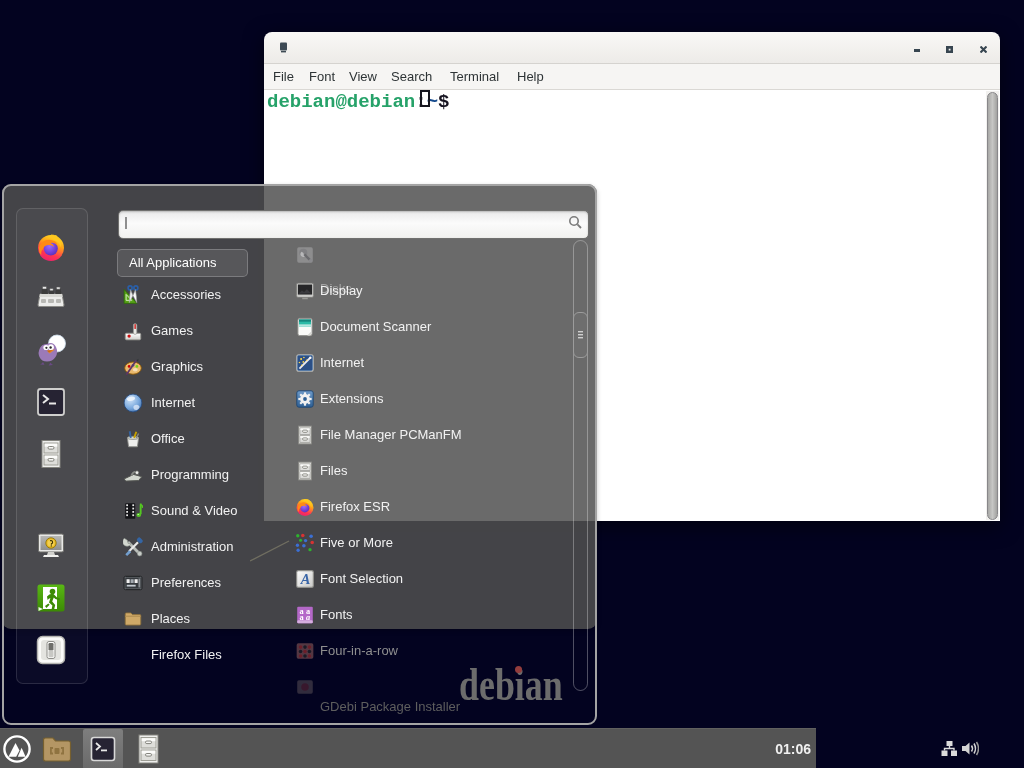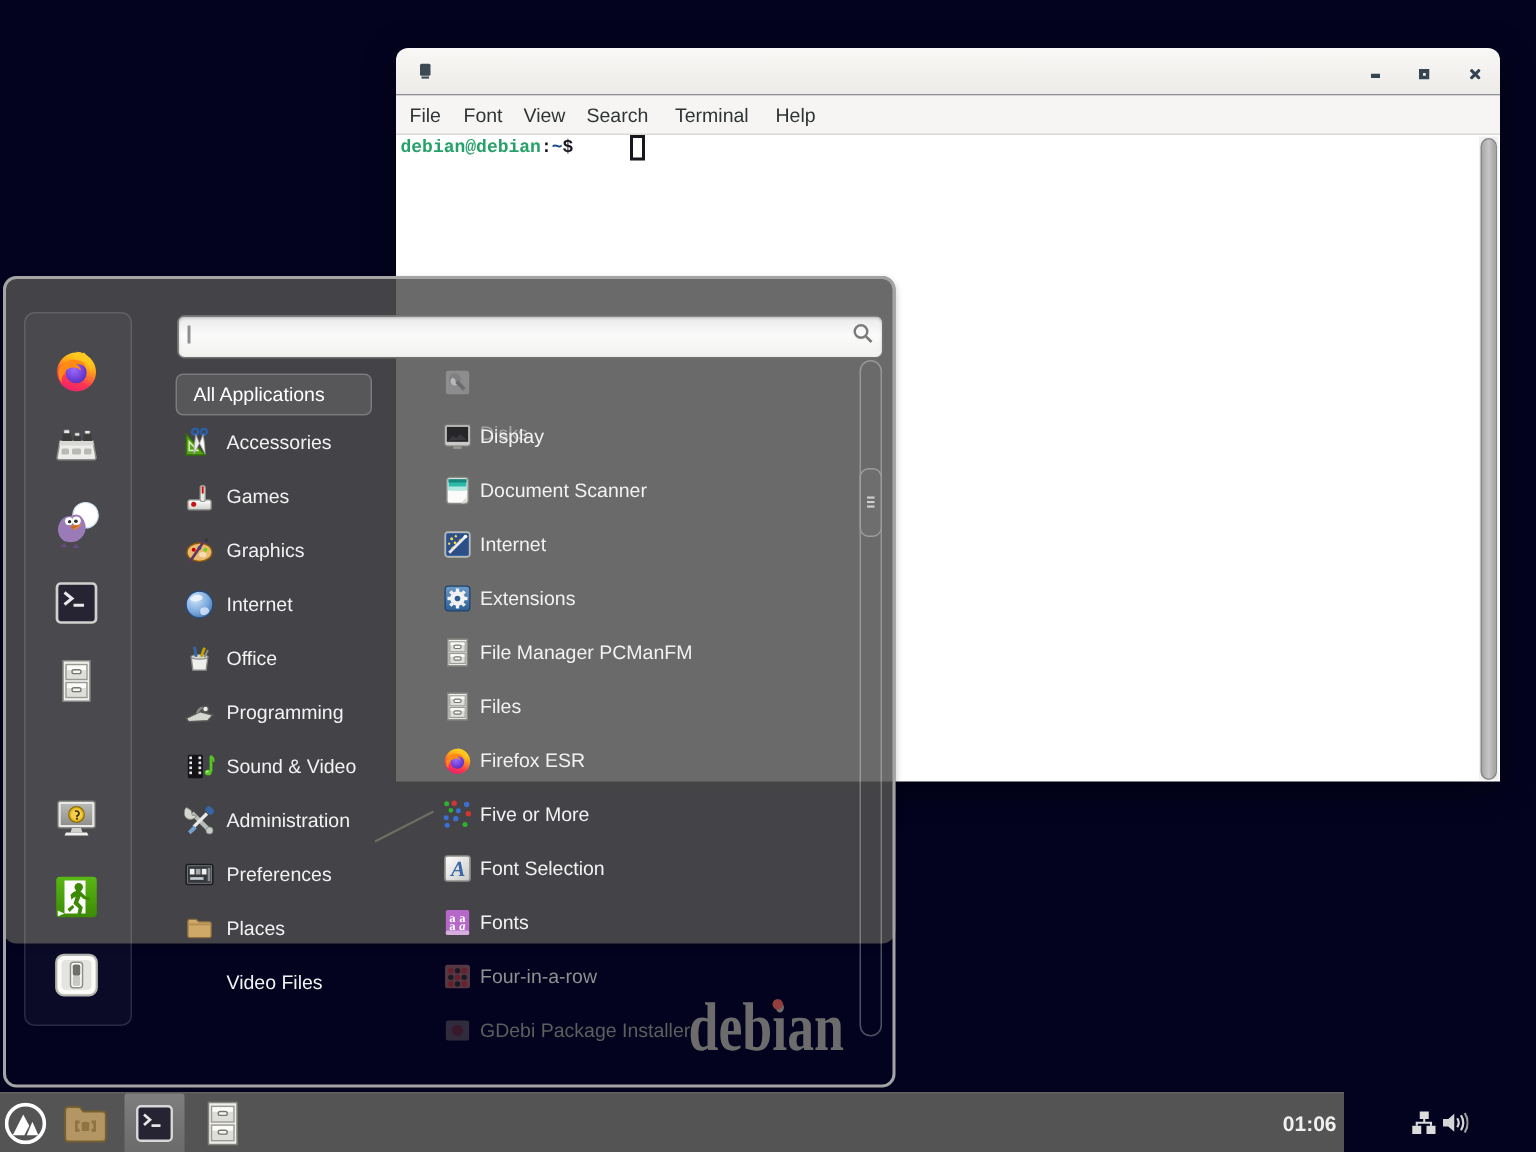--- a/index.html
+++ b/index.html
@@ -8,21 +8,21 @@
   .abs{position:absolute;}
   #term{left:264px;top:32px;width:736px;height:489px;border-radius:8px 8px 0 0;
         box-shadow:0 5px 20px rgba(0,0,0,0.55);}
   #titlebar{left:0;top:0;width:100%;height:31px;border-radius:8px 8px 0 0;
         background:linear-gradient(#f9f8f6,#edebe8);border-bottom:1px solid #d5d3cf;}
   #title{width:100%;text-align:center;top:7px;font-size:14px;font-weight:bold;color:#36404a;}
   #menubar{left:0;top:32px;width:100%;height:25px;background:#f6f5f3;border-bottom:1px solid #dad8d4;
         font-size:13px;color:#2e3436;}
   #menubar span{position:absolute;top:5px;}
   #tcontent{left:0;top:58px;width:100%;height:431px;background:#ffffff;}
-  #prompt{left:3px;top:1px;font-family:"Liberation Mono",monospace;font-size:12px;font-weight:bold;white-space:pre;text-align:right;}
+  #prompt{left:3px;top:1px;font-family:"Liberation Mono",monospace;font-size:19px;font-weight:bold;white-space:pre;text-align:right;}
   #cursor{left:156px;top:0px;width:6px;height:13px;border:2px solid #16161f;}
   #tscroll{right:1px;top:1px;width:13px;height:429px;background:#f2f1ef;}
   #tthumb{left:1px;top:1px;width:9px;height:426px;background:linear-gradient(90deg,#a8a8a6,#c6c6c4,#a2a2a0);
         border:1px solid #88878a;border-radius:6px;}
   #menu{left:2px;top:184px;width:595px;height:445px;background:rgba(80,80,80,0.85);
         border-radius:9px;box-shadow:0 2px 5px rgba(0,0,0,0.22);}
   #menuborder{left:0;top:0;width:591px;height:537px;border:2px solid #a4a4a4;border-radius:9px;}
   #sidebox{left:14px;top:24px;width:70px;height:474px;border:1px solid rgba(255,255,255,0.13);
         background:rgba(255,255,255,0.035);border-radius:7px;}
   #searchbox{left:116px;top:26px;width:469px;height:27px;border-radius:5px;
@@ -34,21 +34,21 @@
   .cat{position:absolute;left:149px;font-size:13px;color:#f2f2f2;height:18px;line-height:18px;}
   .app{position:absolute;left:318px;font-size:13px;color:#f2f2f2;height:18px;line-height:18px;}
   .cic{position:absolute;left:121px;width:20px;height:20px;}
   .aic{position:absolute;left:293px;width:20px;height:20px;}
   .sic{position:absolute;left:33px;width:32px;height:32px;}
   #mtrack{left:571px;top:56px;width:13px;height:449px;border:1px solid rgba(255,255,255,0.30);border-radius:8px;}
   #mthumb{left:571px;top:128px;width:13px;height:44px;background:#6e6e6e;border:1px solid #9c9c9c;border-radius:6px;}
   #watermark{left:457px;top:474px;font-family:"Liberation Serif",serif;font-weight:bold;
         font-size:46px;color:#6c6c6c;transform:scaleX(0.78);transform-origin:0 0;}
   #wmdot{left:513px;top:482px;width:7px;height:7px;border-radius:50%;background:#933d3d;}
-  #taskbar{left:0;top:728px;width:896px;height:40px;background:#545454;}
+  #taskbar{left:0;top:728px;width:816px;height:40px;background:#545454;}
   #activebtn{left:83px;top:0;width:40px;height:40px;background:linear-gradient(#7e7e7e,#6a6a6a);border-radius:2px;}
   #clock{right:5px;top:12px;font-size:14px;font-weight:bold;color:#f0f0f0;}
 </style>
 </head>
 <body>
 <div id="term" class="abs">
   <div id="titlebar" class="abs">
     <svg class="abs" style="left:15px;top:10px" width="9" height="11" viewBox="0 0 9 11">
       <rect x="1" y="0.5" width="7" height="8" rx="1" fill="#3d4a54"></rect>
         <rect x="2" y="9" width="5" height="1.4" fill="#3d4a54"></rect>
@@ -187,21 +187,21 @@
         <rect x="3.4" y="10.6" width="8" height="1.6" fill="#c6ccd2"></rect>
       </g>
       <rect x="13.9" y="5" width="1.6" height="8" fill="#8a8e92"></rect>
     </svg>
 <div class="cat" style="top:390px">Preferences</div>
 <svg class="cic" style="top:425px" viewBox="0 0 18 18">
       <path d="M2 4.5 Q2 3.5 3 3.5 L7 3.5 L8.5 5 L15 5 Q16 5 16 6 L16 13.5 Q16 14.5 15 14.5 L3 14.5 Q2 14.5 2 13.5 Z" fill="#cfa968" stroke="#8a6d3b" stroke-width="0.8"></path>
       <path d="M2 7 L16 7 L16 6 L2 6 Z" fill="#b08d52"></path>
     </svg>
 <div class="cat" style="top:426px">Places</div>
-<div class="cat" style="top:462px">Video Files</div>
+<div class="cat" style="top:462px">Firefox Files</div>
 <svg class="aic" style="top:61px" viewBox="0 0 18 18">
       <rect x="2" y="2" width="14" height="14" rx="1.5" fill="#99999b" opacity="0.75"></rect>
       <circle cx="7.5" cy="7" r="3.6" fill="#7e7e82" opacity="0.9"></circle>
       <path d="M6 6 a2.6 2.6 0 1 0 3.8 3.2 l-1.8-0.3 l-0.4-1.8 Z" fill="#b8b8ba"></path>
       <line x1="8.5" y1="8.5" x2="14" y2="14" stroke="#6a6a6e" stroke-width="2.2"></line>
       <circle cx="14" cy="14" r="1.5" fill="#8a8a8e"></circle>
     </svg>
 <div class="app dim1" style="top:62px">Disks</div>
 <svg class="aic" style="top:97px" viewBox="0 0 18 18">
       <rect x="1.2" y="1.8" width="15.6" height="13" rx="1.6" fill="#c9c9c7" stroke="#777773" stroke-width="0.8"></rect>
@@ -460,21 +460,21 @@
     </svg>
 <svg class="sic" style="top:450px" viewBox="0 0 32 32">
       <rect x="2.5" y="2.5" width="27" height="27" rx="5" fill="#fbfbf9" stroke="#b4b4b0" stroke-width="1.5"></rect>
       <rect x="6" y="6" width="20" height="20" rx="3" fill="#e4e4e0"></rect>
       <rect x="12" y="7.5" width="8" height="17" rx="2" fill="#fdfdfb" stroke="#8e8e8a" stroke-width="1"></rect>
       <rect x="13.5" y="9" width="5" height="7.5" rx="1.2" fill="#6e6e6a"></rect>
       <rect x="13.5" y="16.5" width="5" height="6.8" rx="1.2" fill="#c8c8c4"></rect>
     </svg>
 </div>
 <style>
- .dim1{color:#a5a5a5 !important;margin-top:34px;} .dim2{color:#8f8f8f !important;} .dim3{color:#5e5e5e !important;}
+ .dim1{color:#a5a5a5 !important;margin-top:34px;} .dim2{color:#8f8f8f !important;} .dim3{color:#5e5e5e !important;margin-top:20px;}
  .tic{position:absolute;}
 </style>
 <div id="taskbar" class="abs" style="border-top:1px solid #61615f;height:39px;">
   <div id="activebtn" class="abs"></div>
   <svg class="tic" style="left:3px;top:6px" width="28" height="28" viewBox="0 0 28 28">
     <circle cx="14" cy="14" r="12.6" fill="none" stroke="#ffffff" stroke-width="2.4"></circle>
     <path d="M5.5 21.8 L12.5 8 L16.5 15.5 L13.2 21.8 Z" fill="#ffffff"></path>
     <path d="M14.8 21.8 L18.6 12.8 L22.6 21.8 Z" fill="#ffffff"></path>
   </svg>
   <svg class="tic" style="left:42px;top:7px" width="30" height="27" viewBox="0 0 30 27">

